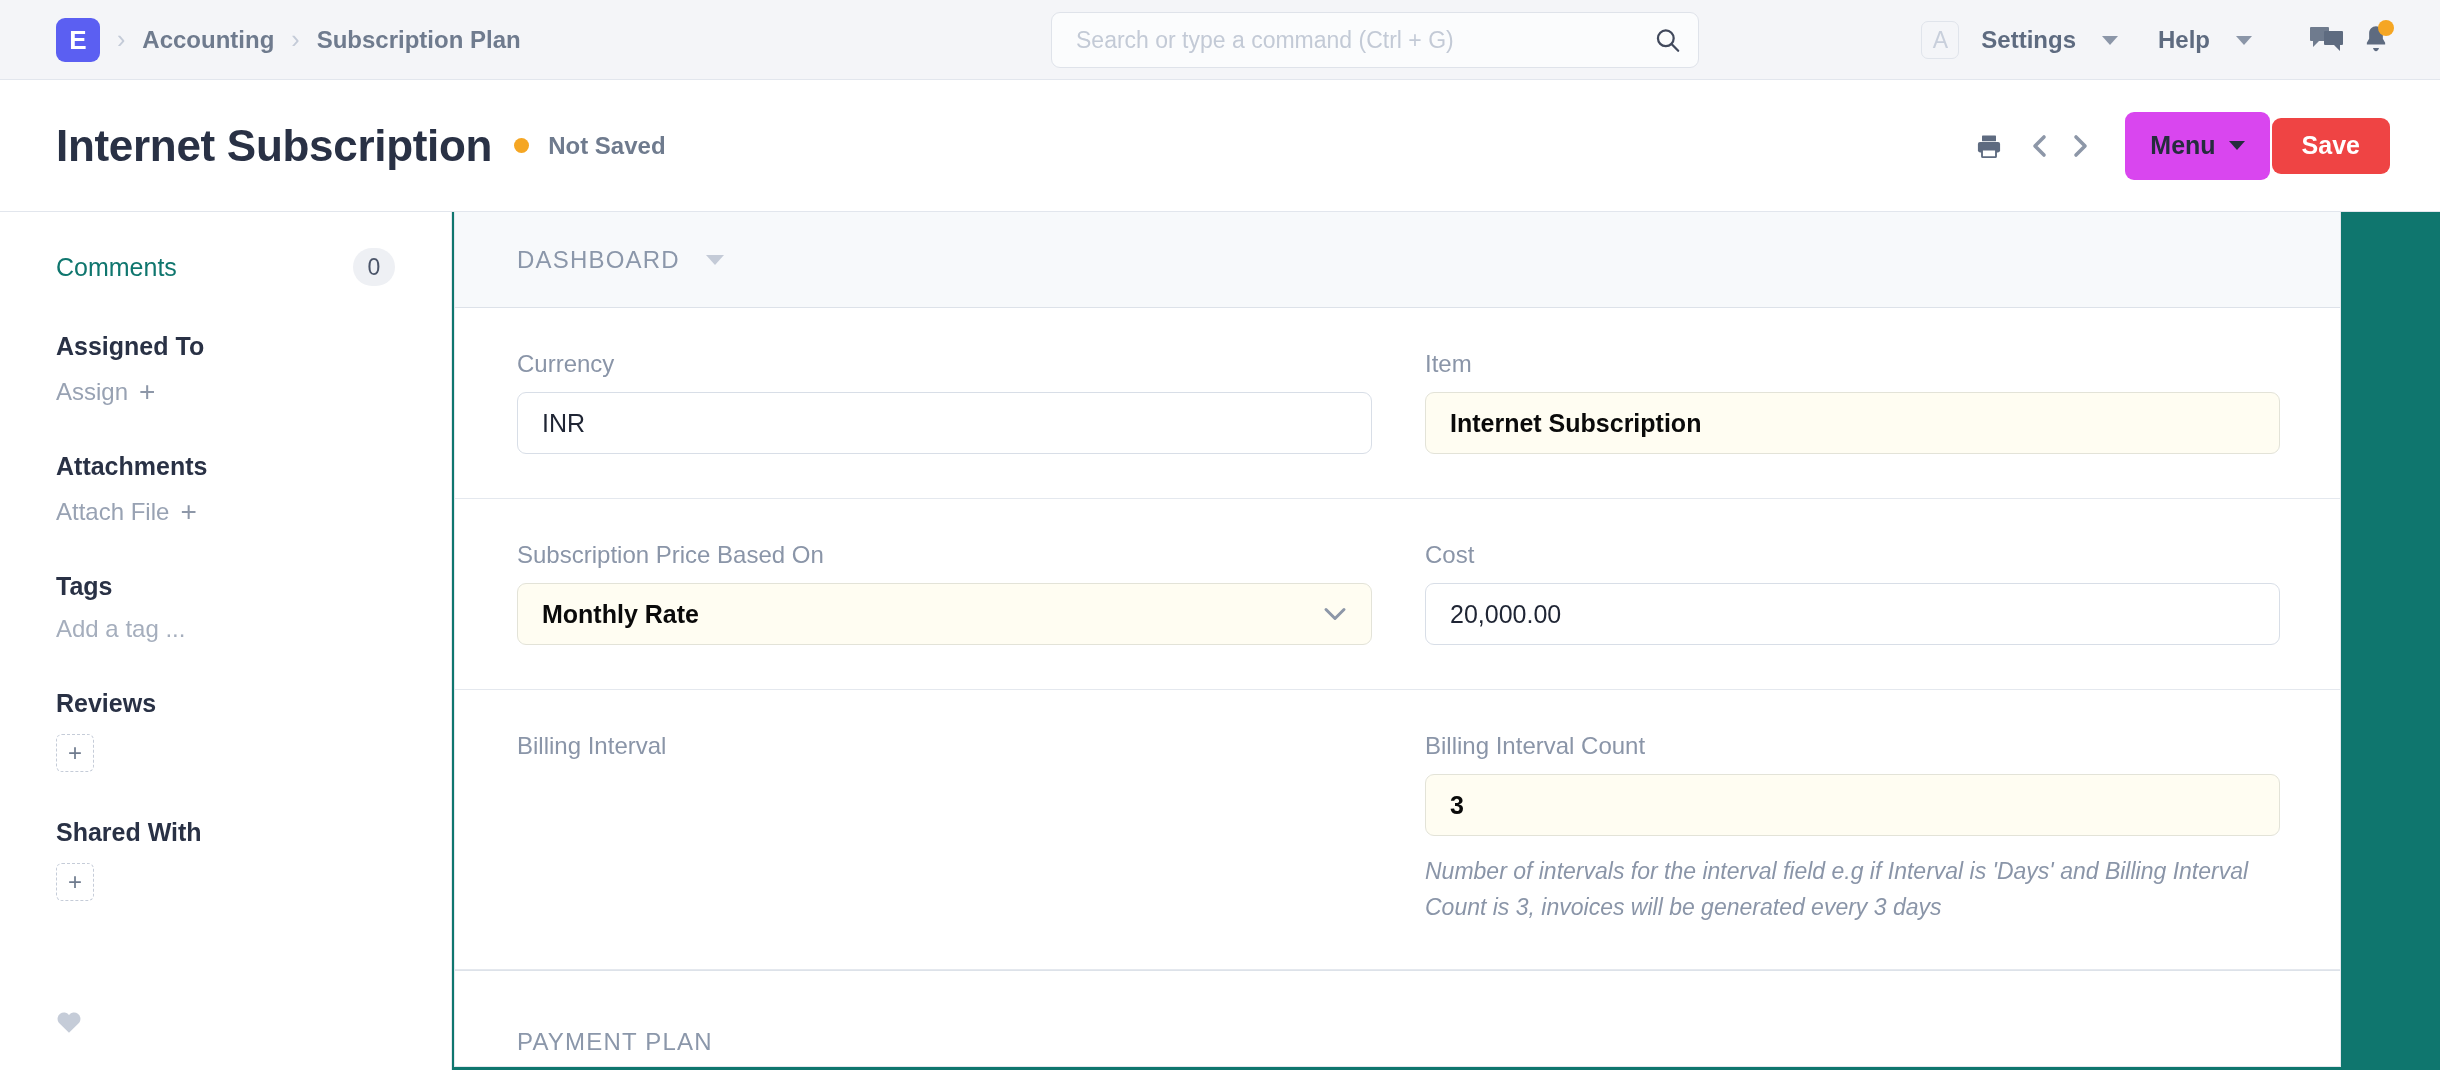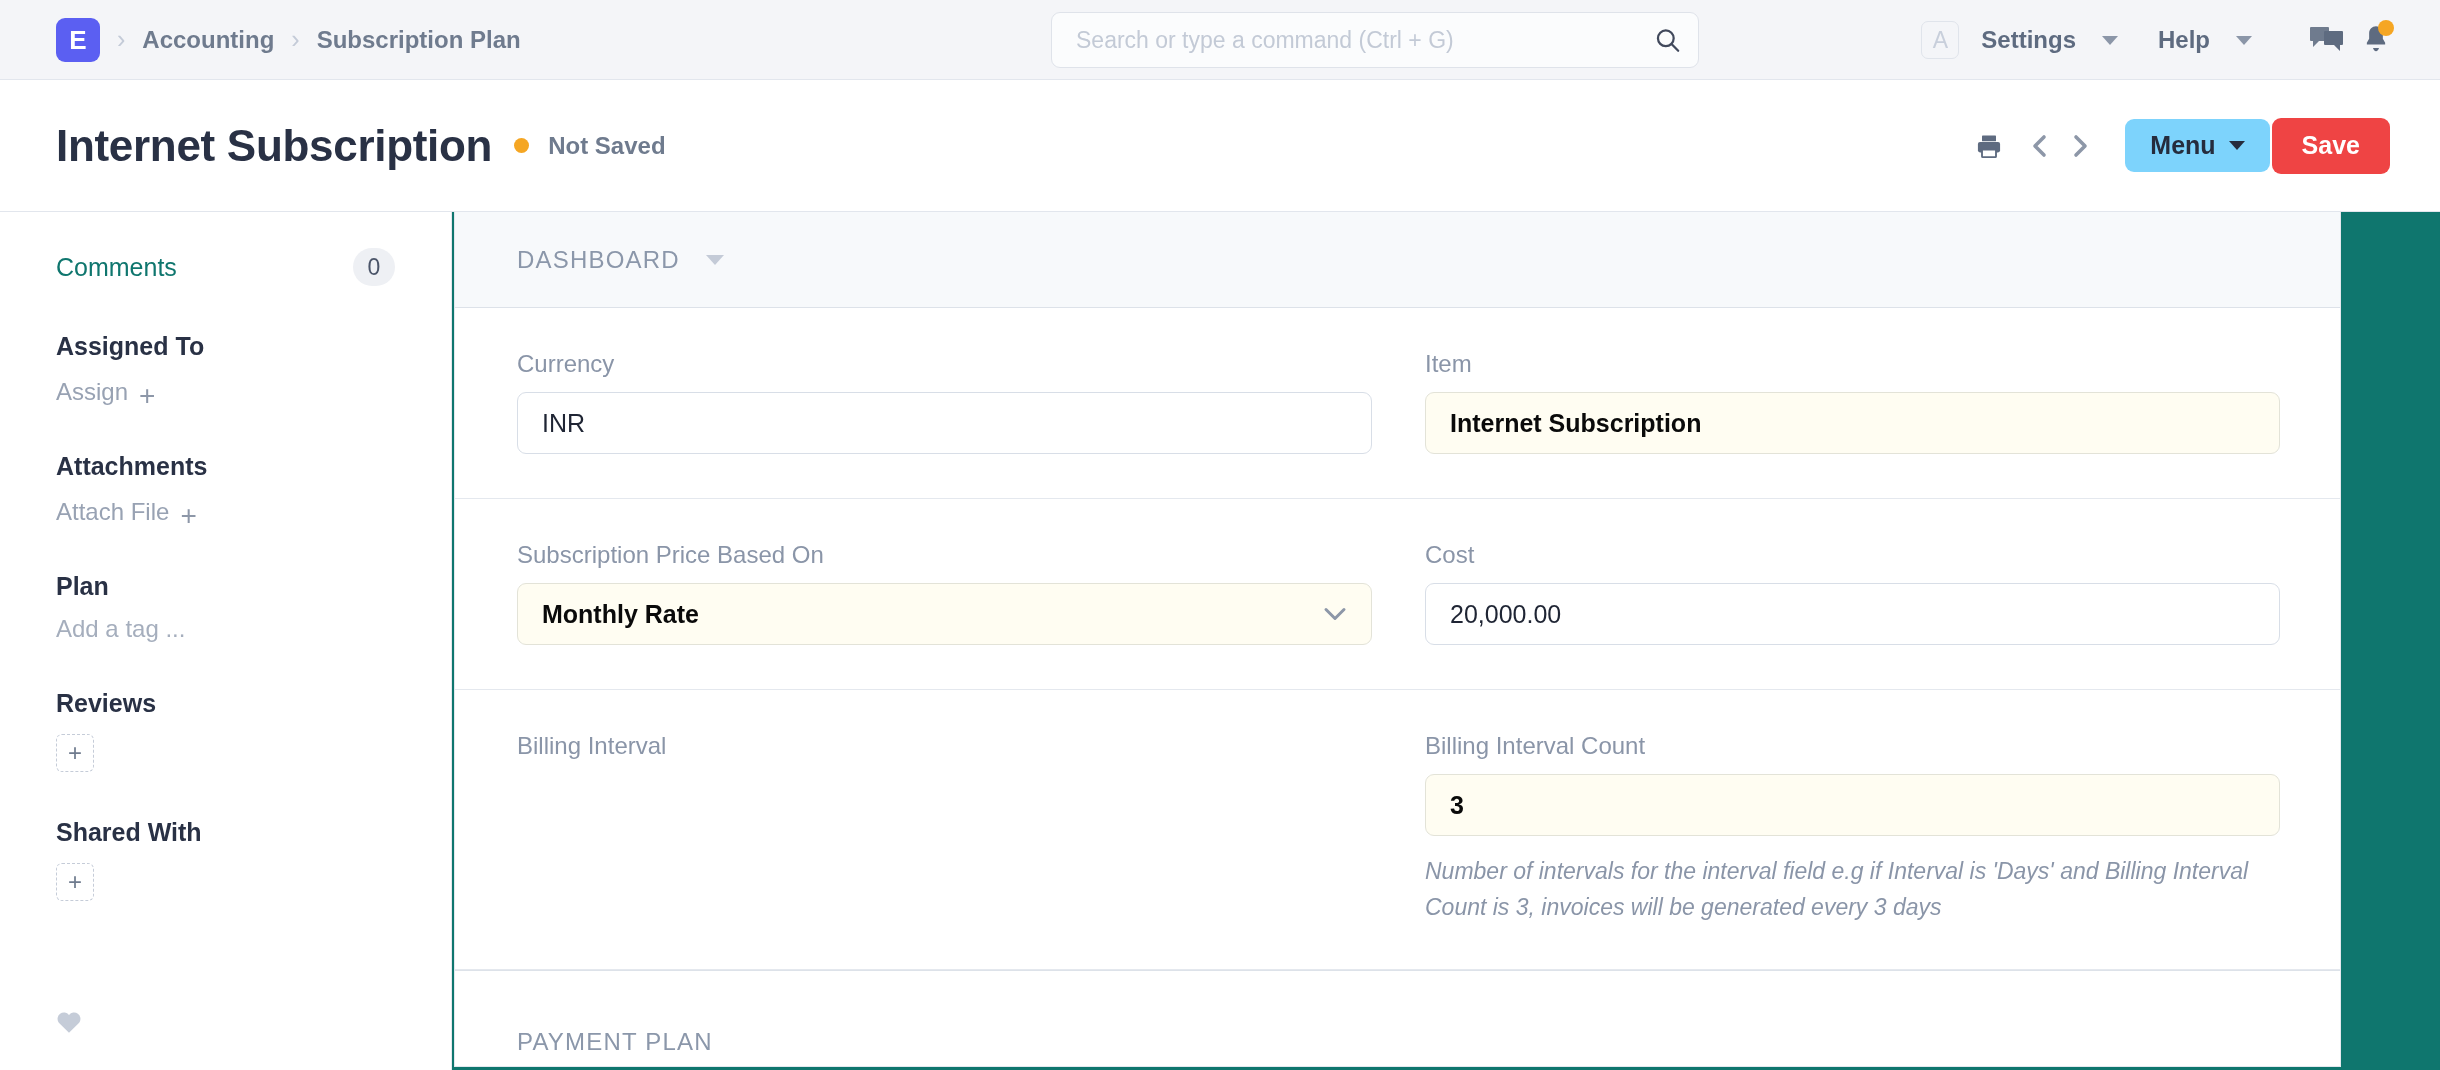--- a/index.html
+++ b/index.html
@@ -122,23 +122,23 @@
     margin-left: 8px;
   }
 
   .head-actions {
     margin-left: auto;
     display: flex; align-items: center;
   }
   .icon-btn { line-height: 0; margin-right: 20px; }
   .nav-arrow { line-height: 0; margin-right: 6px; padding: 0 6px; }
   .btn-menu {
-    background: #7dd3fc;
+    background: #d946ef;
     border: none; border-radius: 9px;
-    height: 53px; padding: 0 25px;
+    height: 68px; padding: 0 25px;
     display: flex; align-items: center; gap: 13px;
     font-family: "Liberation Sans", sans-serif;
     font-size: 25px; font-weight: 600; color: #252c3d;
     margin-left: 22px;
     cursor: pointer;
   }
   .btn-menu .caret-dn { border-top-color: #252c3d; }
   .btn-save {
     background: #ef4444;
     border: none; border-radius: 9px;
@@ -172,21 +172,21 @@
   }
   .count-pill {
     background: #eef0f4; border-radius: 20px;
     min-width: 42px; height: 38px;
     display: flex; align-items: center; justify-content: center;
     padding: 0 12px;
     font-size: 23px; color: #4b5569;
   }
   .sb-block { margin-top: 46px; }
   .sb-link {
-    display: flex; align-items: flex-end; gap: 11px;
+    display: flex; align-items: center; gap: 11px;
     margin-top: 17px;
     color: #98a2b3; font-size: 24px; font-weight: 400;
   }
   .plus-glyph { font-size: 28px; color: #8d97a8; line-height: 0.7; font-weight: 400;}
   .sb-muted {
     margin-top: 14px;
     color: #a5aebd; font-size: 24px;
   }
   .dashed-box {
     margin-top: 16px;
@@ -389,21 +389,21 @@
 
     <div class="sb-block">
       <div class="sb-heading">Attachments</div>
       <div class="sb-link">
         <span>Attach File</span>
         <span class="plus-glyph">+</span>
       </div>
     </div>
 
     <div class="sb-block">
-      <div class="sb-heading">Plan</div>
+      <div class="sb-heading">Tags</div>
       <div class="sb-muted">Add a tag ...</div>
     </div>
 
     <div class="sb-block">
       <div class="sb-heading">Reviews</div>
       <div class="dashed-box">
         <span>+</span>
       </div>
     </div>
 

